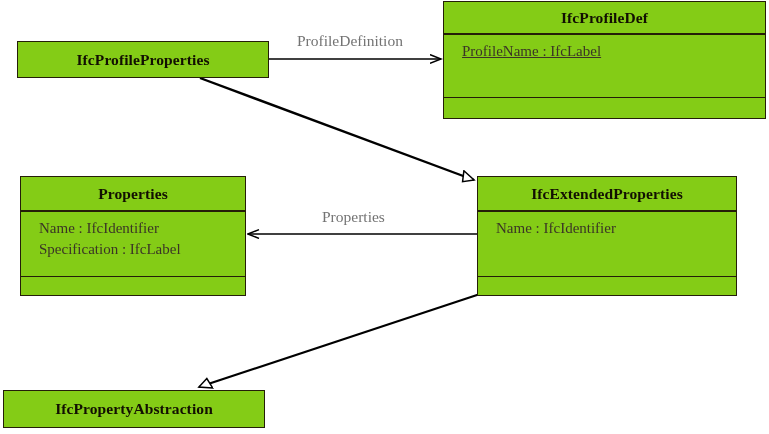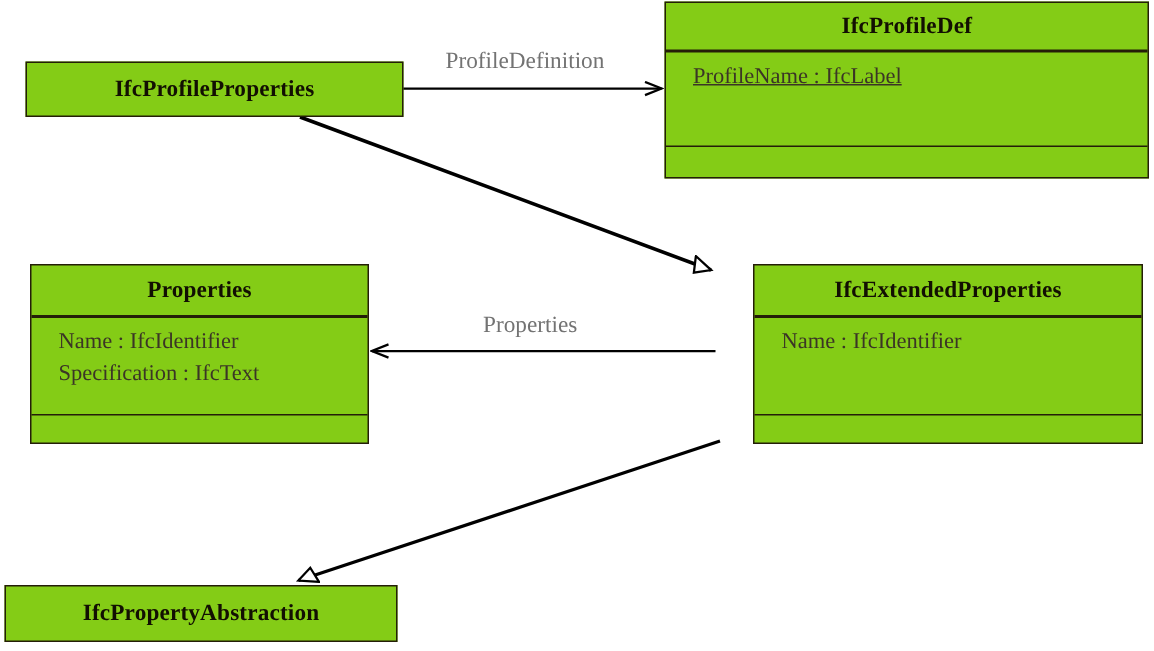--- a/index.html
+++ b/index.html
@@ -65,21 +65,21 @@
   #box-profiledef { left: 443px; top: 1px;   width: 323px; height: 118px; }
   #box-profiledef .uml-title { height: 31px; }
   #box-profiledef .uml-attrs { height: 62px; text-decoration: underline; }
   #box-profiledef .uml-empty { height: 21px; }
 
   #box-property { left: 20px;  top: 176px; width: 226px; height: 120px; }
   #box-property .uml-title { height: 33px; }
   #box-property .uml-attrs { height: 64px; }
   #box-property .uml-empty { height: 20px; }
 
-  #box-extendedproperties { left: 502px; top: 176px; width: 260px; height: 120px; }
+  #box-extendedproperties { left: 477px; top: 176px; width: 260px; height: 120px; }
   #box-extendedproperties .uml-title { height: 33px; }
   #box-extendedproperties .uml-attrs { height: 64px; }
   #box-extendedproperties .uml-empty { height: 20px; }
 
   #box-propertyabstraction { left: 3px;  top: 390px; width: 262px; height: 38px; }
   #box-propertyabstraction .uml-title { height: 100%; }
 
   
   .edge-label {
     position: absolute;
@@ -129,21 +129,21 @@
   </div>
   <div class="uml-sep"></div>
   <div class="uml-empty"></div>
 </div>
 
 <div class="uml-box" id="box-property">
   <div class="uml-title">Properties</div>
   <div class="uml-sep"></div>
   <div class="uml-attrs">
     <div>Name : IfcIdentifier</div>
-    <div>Specification : IfcText</div>
+    <div>Specification : IfcLabel</div>
   </div>
   <div class="uml-sep"></div>
   <div class="uml-empty"></div>
 </div>
 
 <div class="uml-box" id="box-extendedproperties">
   <div class="uml-title">IfcExtendedProperties</div>
   <div class="uml-sep"></div>
   <div class="uml-attrs">
     <div>Name : IfcIdentifier</div>

